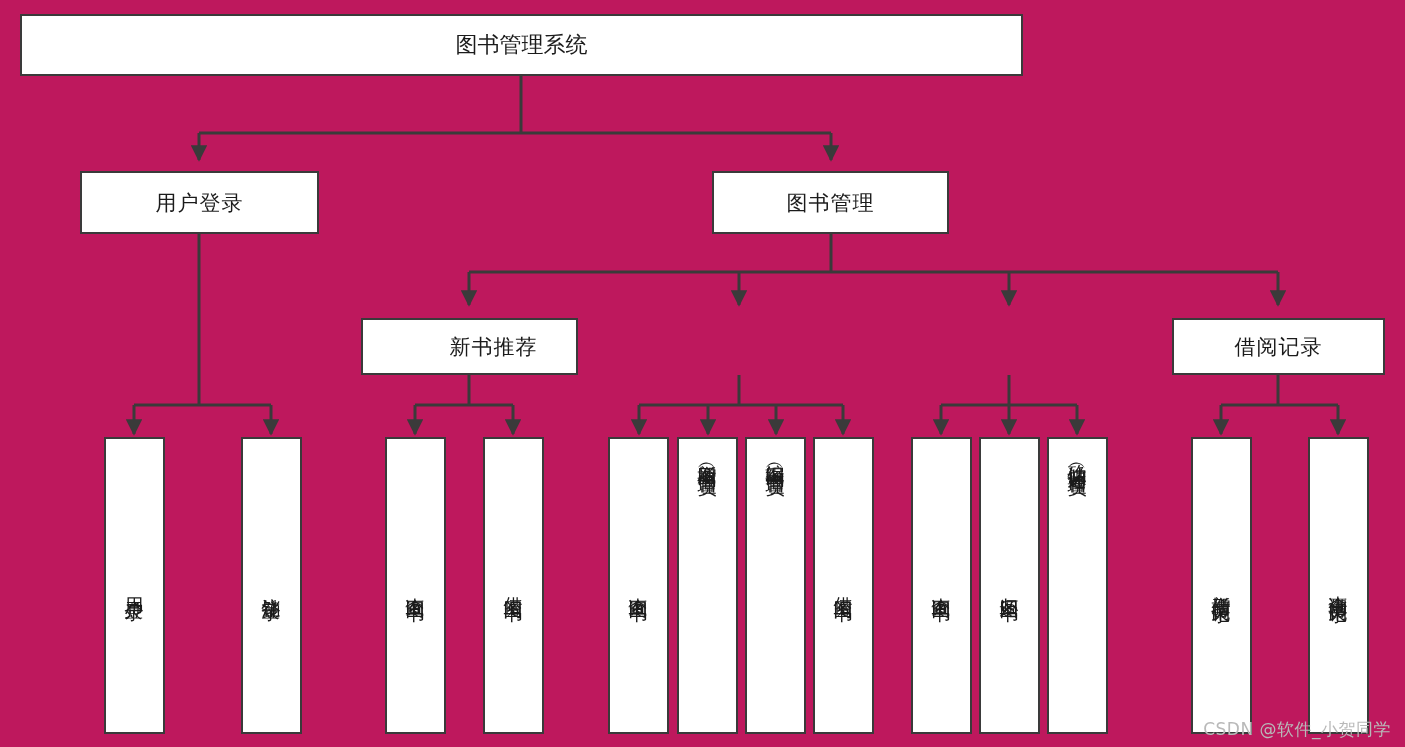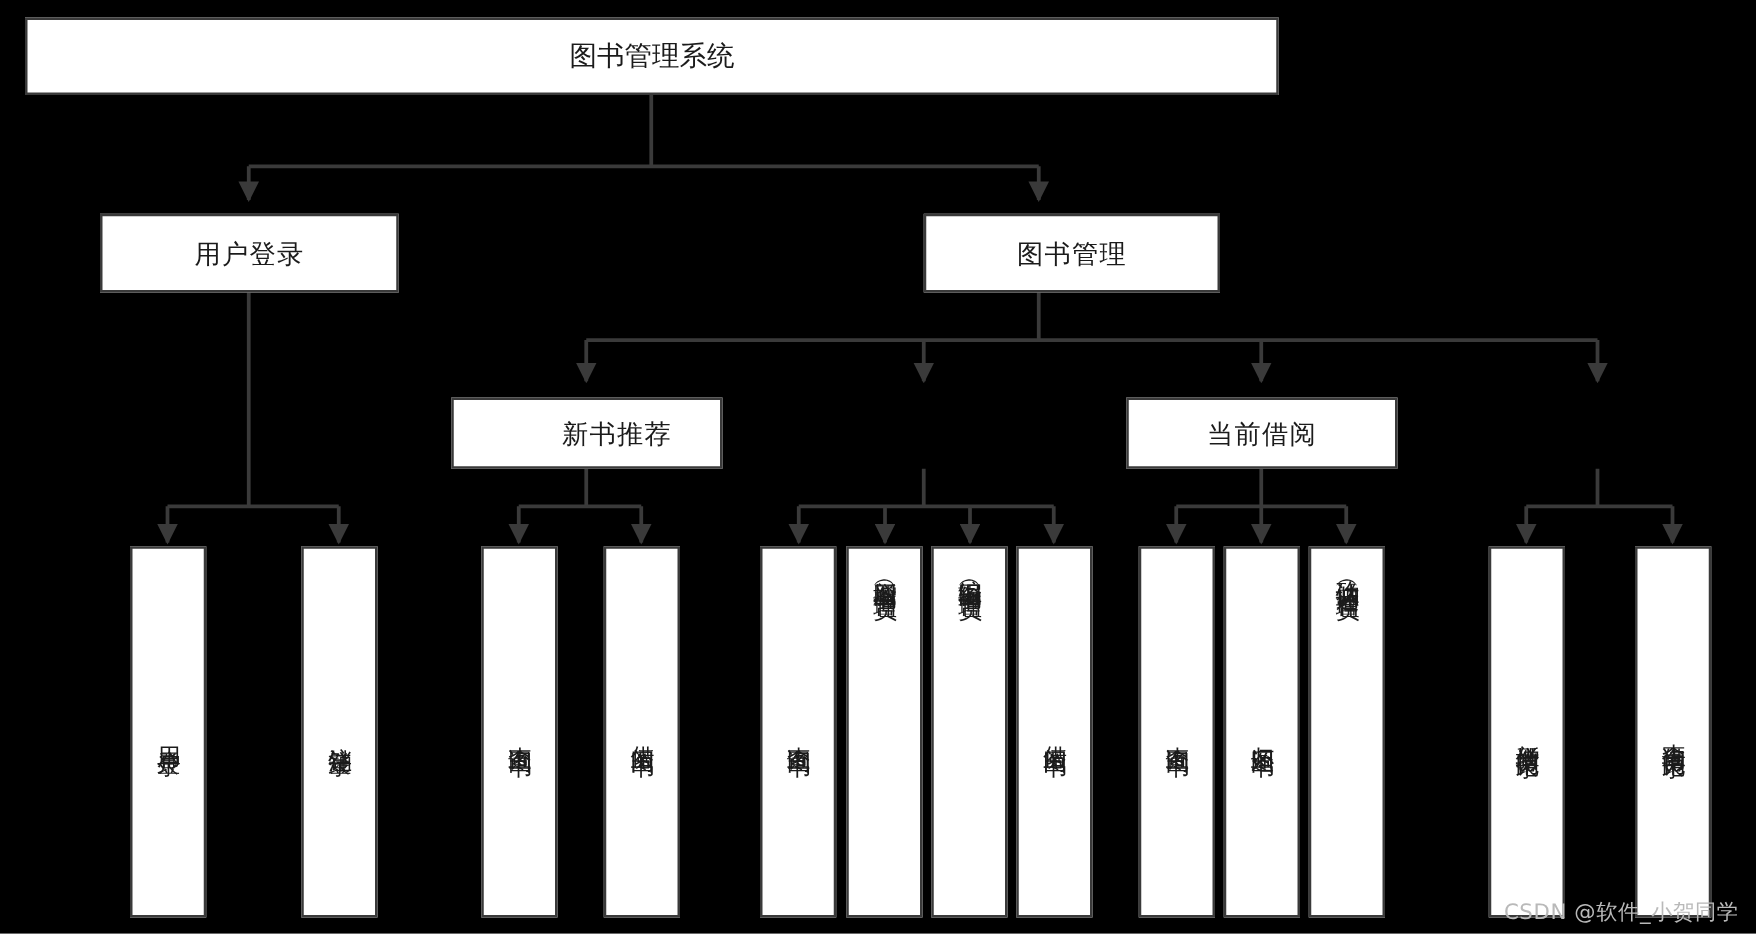--- a/index.html
+++ b/index.html
@@ -8,21 +8,21 @@
     padding: 0;
     background: #ffffff;
   }
   body {
     font-family: "DejaVu Sans", "Liberation Sans", sans-serif;
   }
   #canvas {
     position: relative;
     width: 1405px;
     height: 747px;
-    background: #000000;
+    background: #be185d;
     overflow: hidden;
   }
   svg.wires {
     position: absolute;
     left: 0;
     top: 0;
     width: 1405px;
     height: 747px;
     pointer-events: none;
   }
@@ -129,29 +129,29 @@
     </g>
   </svg>
 
   <div class="node root" style="left:20px; top:14px; width:1003px; height:62px;">
     <span>图书管理系统</span>
   </div>
 
   <div class="node h" style="left:80px; top:171px; width:239px; height:63px;">
     <span>用户登录</span>
   </div>
-  <div class="node h" style="left:712px; top:171px; width:237px; height:63px;margin-left:27px;">
+  <div class="node h" style="left:712px; top:171px; width:237px; height:63px;">
     <span>图书管理</span>
   </div>
 
   <div class="node h" style="left:361px; top:318px; width:217px; height:57px;padding-left:48px;">
     <span>新书推荐</span>
   </div>
-  <div class="node h" style="left:901px; top:318px; width:217px; height:57px;">
-    <span>当前借阅</span>
+  <div class="node h" style="left:1172px; top:318px; width:213px; height:57px;">
+    <span>借阅记录</span>
   </div>
 
   <div class="node v midalign" style="left:104px; top:437px; width:61px; height:297px;">
     <span class="vtext">用户登录</span>
   </div>
   <div class="node v midalign" style="left:241px; top:437px; width:61px; height:297px;">
     <span class="vtext">注销登录</span>
   </div>
 
   <div class="node v midalign" style="left:385px; top:437px; width:61px; height:297px;">

